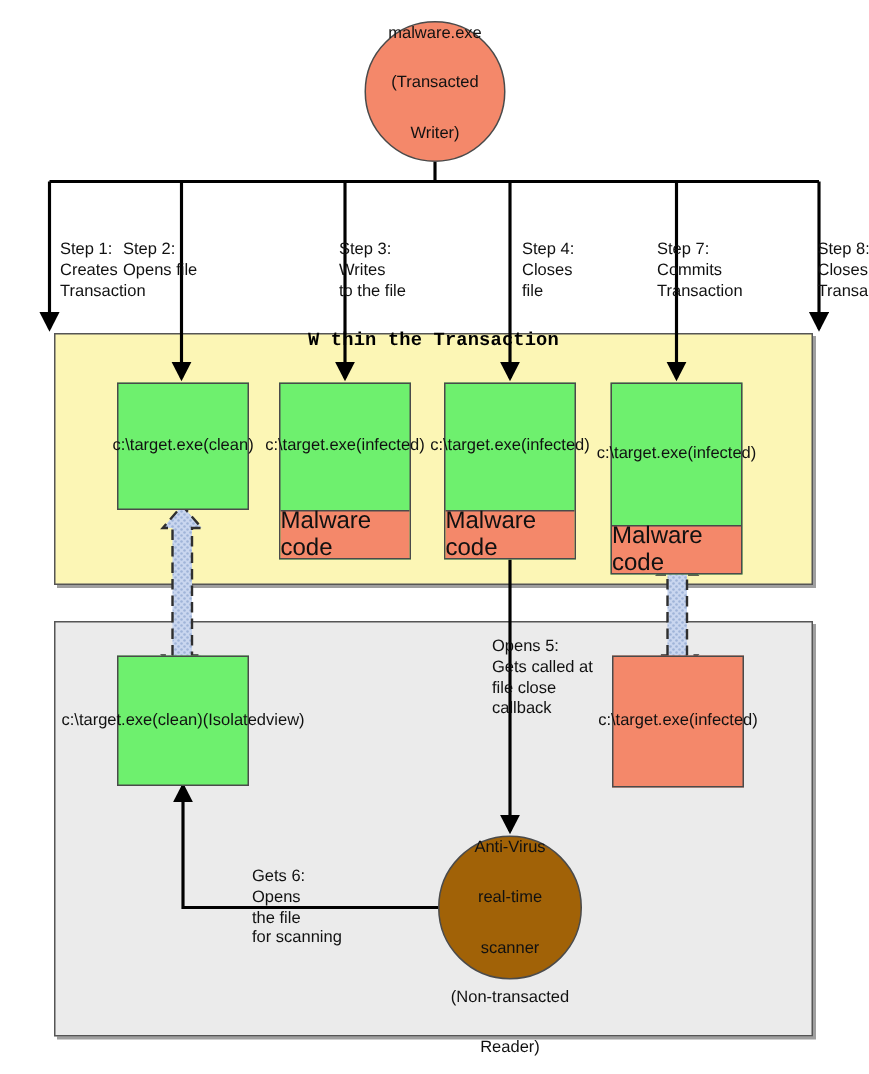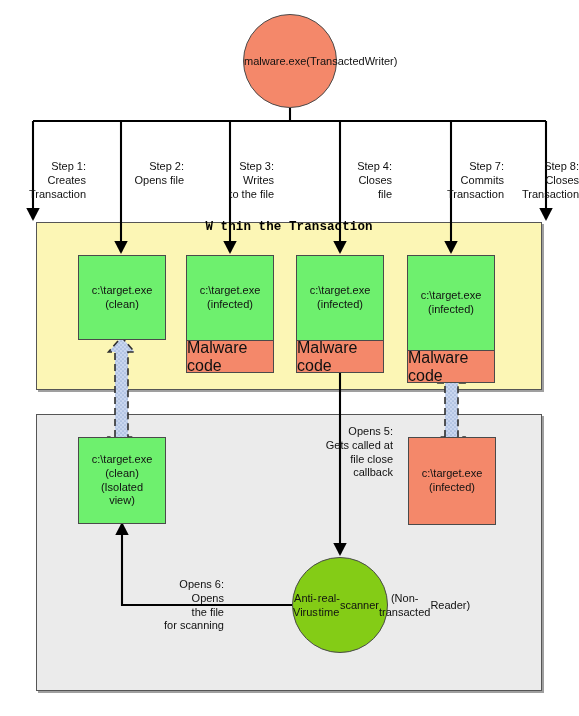--- a/index.html
+++ b/index.html
@@ -49,21 +49,21 @@
     box-sizing: border-box;
     border: 1px solid #4a4a4a;
     display: flex;
     flex-direction: column;
     align-items: stretch;
     justify-content: flex-start;
   }
   .filebox .body {
     flex: 1 1 auto;
     display: flex;
-    flex-direction: column;
+    flex-direction: row;
     align-items: center;
     justify-content: center;
     text-align: center;
     font-size: 11px;
     line-height: 1.25;
     color: #111111;
   }
   .filebox .malware {
     box-sizing: border-box;
     border-top: 1px solid #4a4a4a;
@@ -73,35 +73,37 @@
     font-size: 16px;
     color: #111111;
     height: 32px;
   }
   .circle {
     position: absolute;
     border-radius: 50%;
     box-sizing: border-box;
     border: 1px solid #4a4a4a;
     display: flex;
-    flex-direction: row;
+    flex-direction: column;
     align-items: center;
     justify-content: flex-start;
     text-align: center;
     font-size: 11px;
     line-height: 1.3;
     color: #111111;
+    gap: 19px;
   }
   .steplabel {
     position: absolute;
-    text-align: right;
+    text-align: left;
     font-size: 11px;
     line-height: 1.25;
     color: #111111;
     white-space: nowrap;
+    padding-left: 40px;
   }
   .txtline { display: block; }
 </style>
 </head>
 <body>
 
 <div id="diagram-root">
 
   <div class="region" id="region-within" style="left:36px; top:222px; width:506px; height:168px; background:#fcf6b5;"></div>
 
@@ -155,21 +157,21 @@
     <span class="txtline">(Transacted</span>
     <span class="txtline">Writer)</span>
   </div>
 
   <div class="steplabel" style="left:0px; top:160px; width:86px;">
     <span class="txtline">Step 1:</span>
     <span class="txtline">Creates</span>
     <span class="txtline">Transaction</span>
   </div>
 
-  <div class="steplabel" style="left:58px; top:160px; width:126px;">
+  <div class="steplabel" style="left:42px; top:160px; width:126px;">
     <span class="txtline">Step 2:</span>
     <span class="txtline">Opens file</span>
   </div>
 
   <div class="steplabel" style="left:186px; top:160px; width:88px;">
     <span class="txtline">Step 3:</span>
     <span class="txtline">Writes</span>
     <span class="txtline">to the file</span>
   </div>
 
@@ -250,27 +252,27 @@
   </div>
 
   <div class="steplabel" style="left:288px; top:425px; width:105px;">
     <span class="txtline">Opens 5:</span>
     <span class="txtline">Gets called at</span>
     <span class="txtline">file close</span>
     <span class="txtline">callback</span>
   </div>
 
   <div class="steplabel" style="left:128px; top:578px; width:96px;">
-    <span class="txtline">Opens 6:</span>
+    <span class="txtline">Gets 6:</span>
     <span class="txtline">Opens</span>
     <span class="txtline">the file</span>
     <span class="txtline">for scanning</span>
   </div>
 
-  <div class="circle" id="scanner-circle" style="left:292px; top:557px; width:96px; height:96px; background:#84cc16;">
+  <div class="circle" id="scanner-circle" style="left:292px; top:557px; width:96px; height:96px; background:#a16207;">
     <span class="txtline">Anti-Virus</span>
     <span class="txtline">real-time</span>
     <span class="txtline">scanner</span>
     <span class="txtline">(Non-transacted</span>
     <span class="txtline">Reader)</span>
   </div>
 
 </div>
 
 </body></html>

